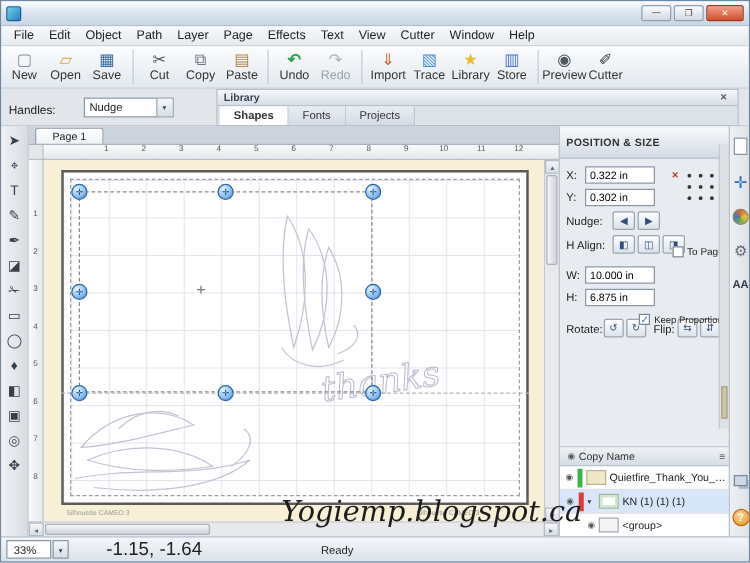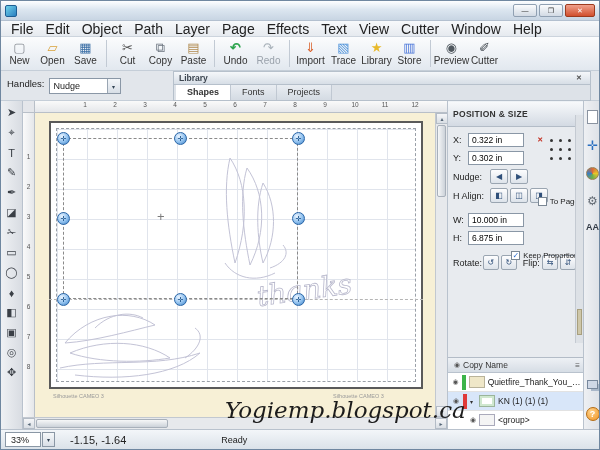--- a/index.html
+++ b/index.html
@@ -10,37 +10,37 @@
   .titlebar{position:absolute;top:0;left:0;right:0;height:20px;display:flex;align-items:center;padding:0 4px;
             background:linear-gradient(#fdfeff,#dce6f0 45%,#c8d5e3);border-bottom:1px solid #b3c0cf}
   .app-icon{width:12px;height:12px;border-radius:2px;margin-right:5px;background:linear-gradient(135deg,#6fd2ea,#2a7fc0);border:1px solid #1d5e93}
   .title{font-size:10.5px;color:#1b1b1b}
   .winbtns{margin-left:auto;display:flex;gap:2px}
   .winbtn{width:24px;height:13px;font-size:7px;display:flex;align-items:center;justify-content:center;
           border:1px solid #90a0b2;border-radius:2px;background:linear-gradient(#fbfcfd,#d2dae4);color:#333}
   .winbtn.close{width:30px;background:linear-gradient(#f0a18c,#d14f2e);color:#fff;border-color:#9c3a1e}
   
   .menubar{position:absolute;top:20px;left:0;right:0;height:16px;display:flex;align-items:center;padding-left:4px;
-           background:linear-gradient(#f7f9fb,#e6eaef);border-bottom:1px solid #ccd4dd;font-size:14px}
+           background:linear-gradient(#f7f9fb,#e6eaef);border-bottom:1px solid #ccd4dd;font-size:10px}
   .menu-item{padding:1px 6px;border-radius:2px}
   
   .toolbar{position:absolute;top:36px;left:0;right:0;height:34px;display:flex;align-items:flex-start;padding:2px 2px 0;
            background:linear-gradient(#fbfcfd,#e2e8ef);border-bottom:1px solid #c5ced8}
   .tbgroup{display:flex}
   .tbsep{width:1px;height:27px;background:#c2cad4;margin:1px 4px 0}
   .tbbtn{width:33px;display:flex;flex-direction:column;align-items:center;padding-top:1px;border-radius:2px}
   .tbicon{font-size:13px;height:15px;line-height:15px}
   .tblabel{font-size:10px;color:#333}
   .i-new{color:#8a8f96}.i-open{color:#d9a33c}.i-save{color:#3a6ea5}.i-cut{color:#555}.i-copy{color:#6d7680}
   .i-paste{color:#b08a4f}.i-undo{color:#2da44e;font-weight:bold}.i-redo{color:#a9b2ba}.i-import{color:#d9622b}
   .i-trace{color:#4a90d9}.i-library{color:#e8b92a}.i-store{color:#4a76d9}.i-preview{color:#50585f}.i-cutter{color:#3c434a}
   .tbbtn.disabled .tblabel{color:#9aa2ab}
   
   .strip2{position:absolute;top:70px;left:0;right:0;height:30px;background:#e2e6eb;border-bottom:1px solid #c5ced8}
-  .handles-box{position:absolute;left:6px;top:7px;display:flex;align-items:flex-start;gap:4px;font-size:9.5px}
+  .handles-box{position:absolute;left:6px;top:7px;display:flex;align-items:flex-end;gap:22px;font-size:9.5px}
   .dropdown{width:72px;height:16px;background:#fff;border:1px solid #8a97a6;display:flex;align-items:center;font-size:9px;padding-left:4px}
   .dd-arrow{margin-left:auto;width:13px;height:14px;background:linear-gradient(#f4f7fa,#d7dee6);border-left:1px solid #9aa6b3;
             display:flex;align-items:center;justify-content:center;font-size:6px;color:#345}
   .libpanel{position:absolute;left:172px;top:0;right:8px}
   .lib-title{height:14px;display:flex;align-items:center;padding:0 5px;font-size:8.5px;font-weight:bold;color:#3d4650;
              background:linear-gradient(#f5f7fa,#d7dee6);border:1px solid #b6c0cb}
   .lib-close{margin-left:auto;font-size:7px;color:#555;width:12px;text-align:center}
   .lib-tabs{height:16px;display:flex;background:#dde2e8;border:1px solid #b6c0cb;border-top:none;padding-left:2px}
   .lib-tab{padding:2px 11px 0;font-size:9px;color:#333;border-right:1px solid #c0c8d2;background:linear-gradient(#e9edf2,#d4dbe3)}
   .lib-tab.active{background:#fff;font-weight:bold}
@@ -132,21 +132,21 @@
   .layers-ic{width:11px;height:9px;background:#cfd8e6;border:1px solid #78889c;box-shadow:3px 3px 0 -1px #a9b7c9;margin-bottom:3px}
   .help-ic{width:14px;height:14px;border-radius:50%;background:radial-gradient(circle at 35% 30%,#ffd28a,#ef9424);
            color:#fff;font-size:9px;font-weight:bold;display:flex;align-items:center;justify-content:center;border:1px solid #b56c12}
   
   .status{position:absolute;left:0;right:0;bottom:0;height:20px;display:flex;align-items:center;
           background:linear-gradient(#f3f6f9,#dbe2e9);border-top:1px solid #b9c2cd;font-size:9.5px}
   .zoombox{margin-left:4px;display:flex}
   .zoomval{width:36px;height:15px;background:#fff;border:1px solid #8a97a5;display:flex;align-items:center;padding-left:5px;font-size:9px}
   .zoomarrow{width:13px;height:15px;margin-left:1px;display:flex;align-items:center;justify-content:center;font-size:6px;color:#345;
              background:linear-gradient(#f5f8fa,#d8dee6);border:1px solid #8a97a5}
-  .coords{margin-left:15px;font-size:11px}
+  .coords{margin-left:30px;font-size:15px}
   .ready{margin-left:95px;font-size:9px}
   
   .watermark{position:absolute;left:224px;top:396px;z-index:60;pointer-events:none;
              font-family:"DejaVu Serif",serif;font-style:italic;font-size:23px;color:#1c1c1c}
 </style>
 </head>
 <body>
 
 <div class="app">
 
@@ -281,20 +281,23 @@
       <div class="tool">▭</div>
       <div class="tool">◯</div>
       <div class="tool">♦</div>
       <div class="tool">◧</div>
       <div class="tool">▣</div>
       <div class="tool">◎</div>
       <div class="tool">✥</div>
     </div>
 
   <div class="canvas-col">
+    <div class="pagetabs">
+      <span class="pagetab">Page 1</span>
+    </div>
     <div class="ruler-row">
       <div class="ruler-corner"></div>
       <div class="ruler-h">
 
       <span>1</span>
           <span>2</span>
           <span>3</span>
           <span>4</span>
           <span>5</span>
           <span>6</span>

